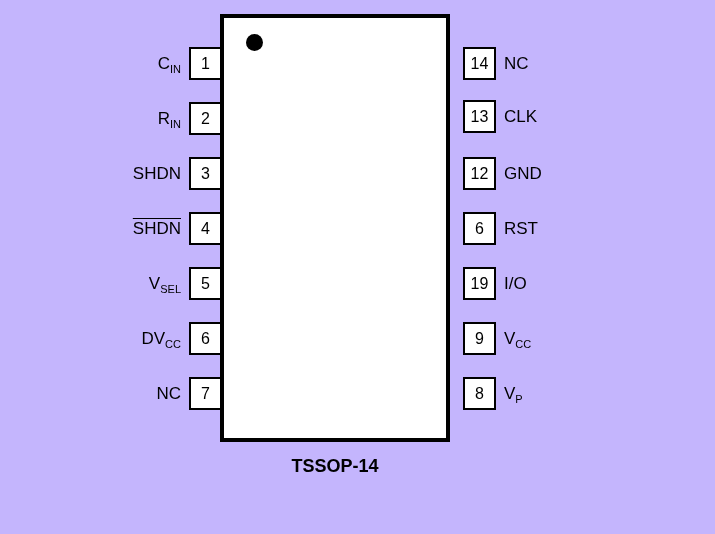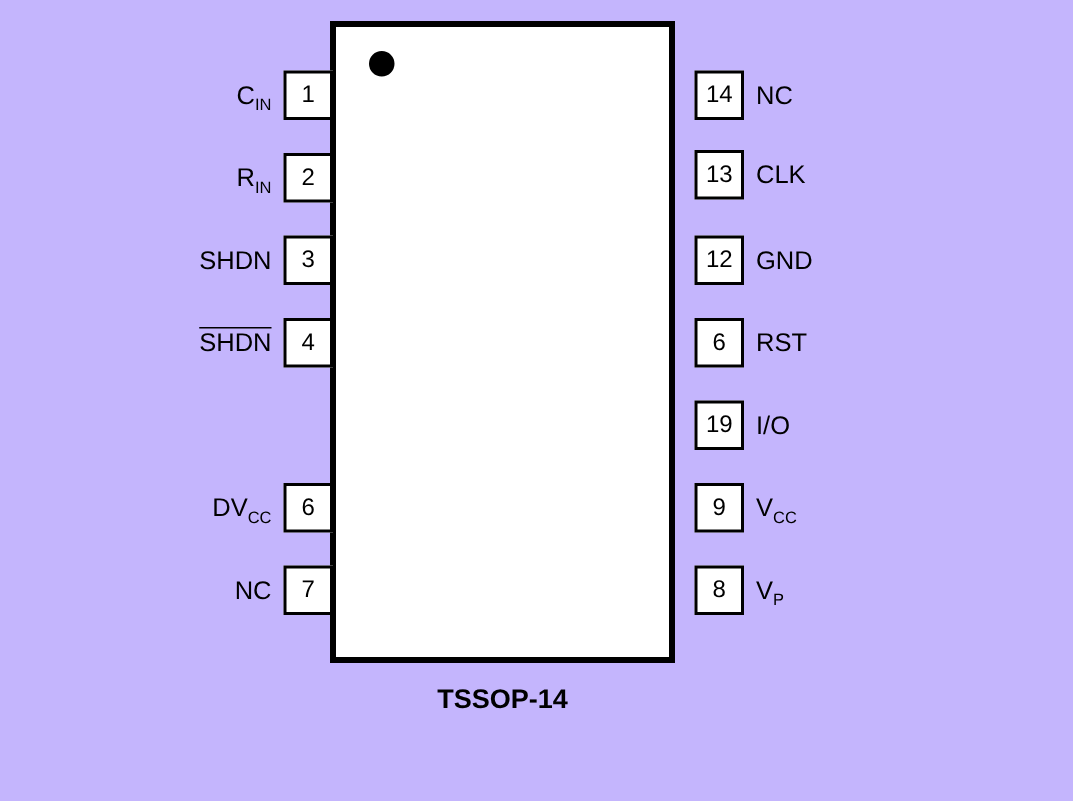--- a/index.html
+++ b/index.html
@@ -117,20 +117,26 @@
     <span class="pin-box">
         <span class="pin-number">3</span>
       </span>
   </div>
   <div class="pin-row left" style="top:212px">
     <span class="pin-label"><span class="overline">SHDN</span><sub></sub></span>
     <span class="pin-box">
         <span class="pin-number">4</span>
       </span>
   </div>
+  <div class="pin-row left" style="top:267px">
+    <span class="pin-label"><span>V</span><sub>SEL</sub></span>
+    <span class="pin-box">
+        <span class="pin-number">5</span>
+      </span>
+  </div>
   <div class="pin-row left" style="top:322px">
     <span class="pin-label"><span>DV</span><sub>CC</sub></span>
     <span class="pin-box">
         <span class="pin-number">6</span>
       </span>
   </div>
   <div class="pin-row left" style="top:377px">
     <span class="pin-label"><span>NC</span><sub></sub></span>
     <span class="pin-box">
         <span class="pin-number">7</span>

